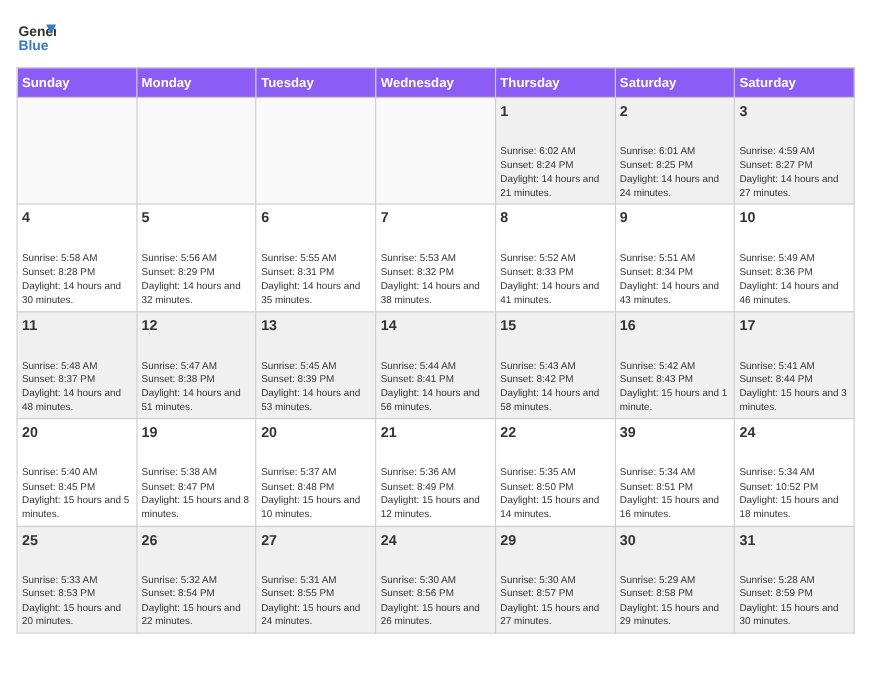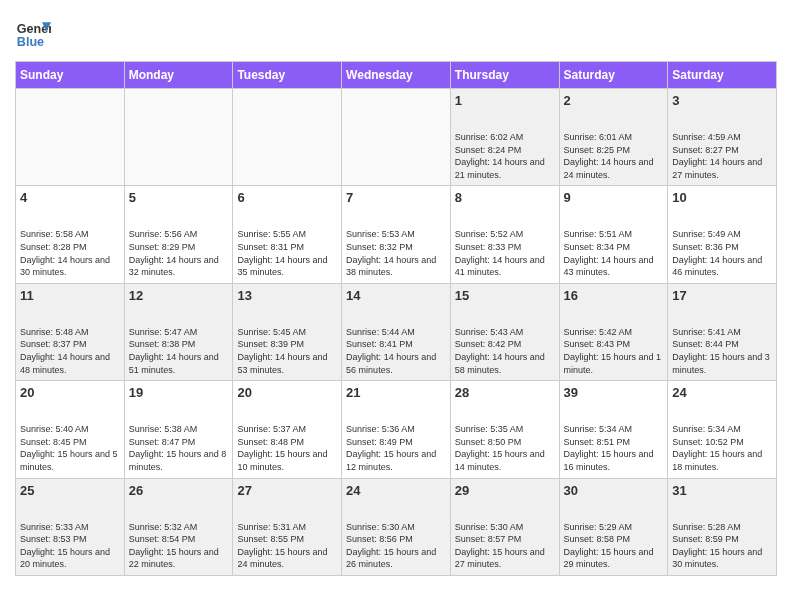--- a/index.html
+++ b/index.html
@@ -261,21 +261,21 @@
 and 10 minutes.</div>
         </td>
         <td>
           <div class="day-number">21</div>
           <div class="day-info">Sunrise: 5:36 AM
 Sunset: 8:49 PM
 Daylight: 15 hours
 and 12 minutes.</div>
         </td>
         <td>
-          <div class="day-number">28</div>
+          <div class="day-number">22</div>
           <div class="day-info">Sunrise: 5:35 AM
 Sunset: 8:50 PM
 Daylight: 15 hours
 and 14 minutes.</div>
         </td>
         <td>
           <div class="day-number">39</div>
           <div class="day-info">Sunrise: 5:34 AM
 Sunset: 8:51 PM
 Daylight: 15 hours

